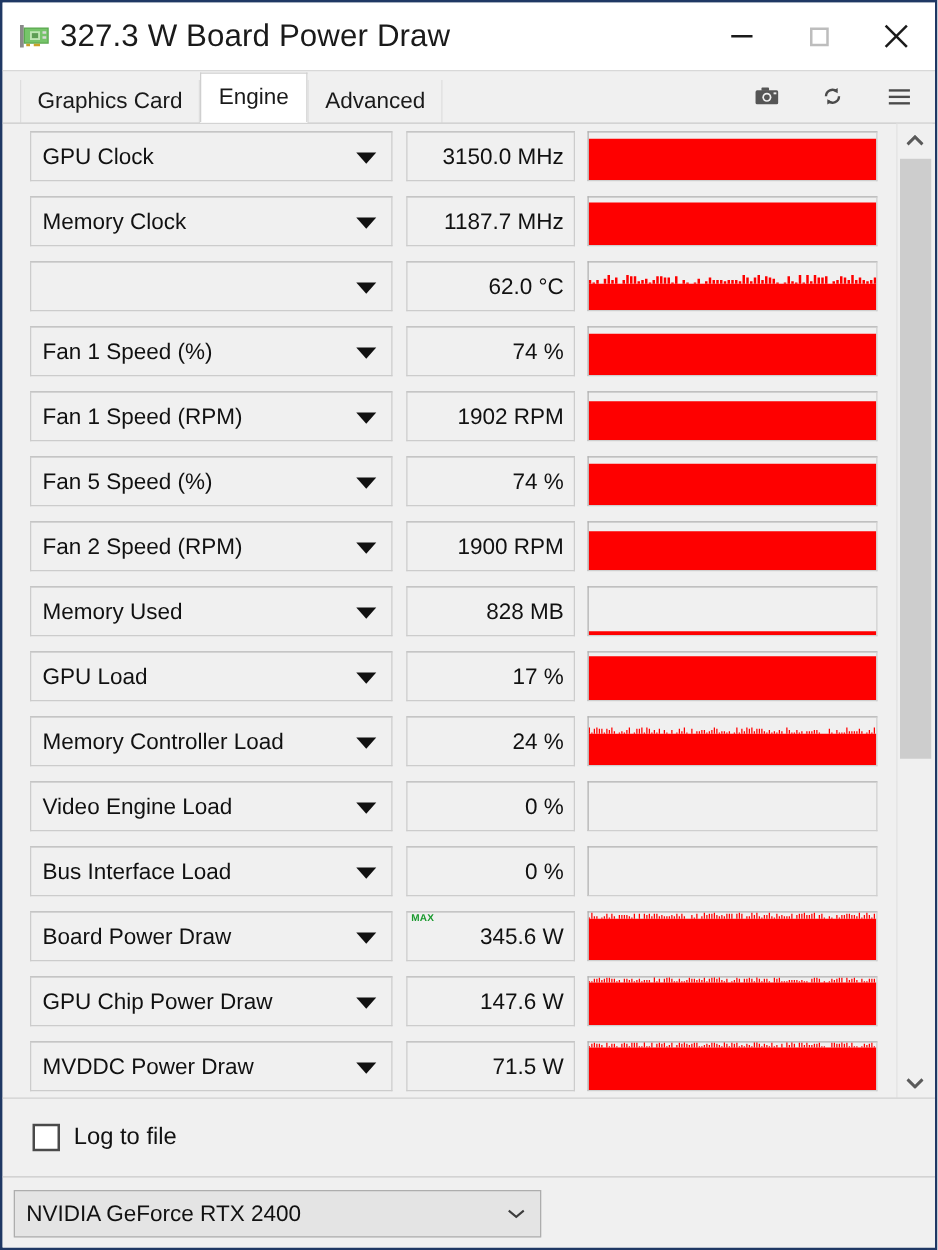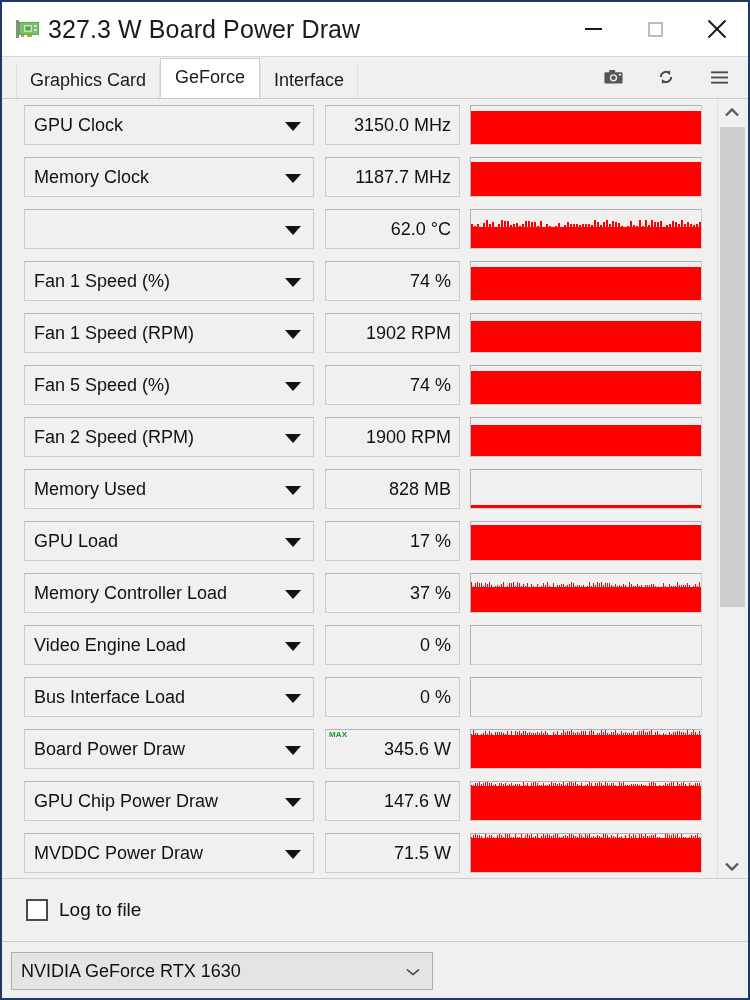--- a/index.html
+++ b/index.html
@@ -397,22 +397,22 @@
       </div>
       <div class="cap-btn">
         <div class="cap-glyph-close"></div>
       </div>
     </div>
   </div>
 
   <div id="tabstrip">
     <div id="tabs">
         <div class="tab">Graphics Card</div>
-        <div class="tab active">GeForce</div>
-        <div class="tab">Interface</div>
+        <div class="tab active">Engine</div>
+        <div class="tab">Advanced</div>
       </div>
     <div id="toolbar-icons">
       <div class="tb-icon">
         <svg viewBox="0 0 22 18" width="19" height="16">
           <rect x="0.5" y="3.5" width="21" height="13" rx="1.5" fill="#555"></rect>
           <rect x="6" y="1" width="7" height="3" rx="0.8" fill="#555"></rect>
           <circle cx="11" cy="10" r="4.2" fill="#f0f0f0"></circle>
           <circle cx="11" cy="10" r="2.6" fill="#555"></circle>
           <rect x="17.2" y="5.4" width="2.6" height="1.8" fill="#f0f0f0"></rect>
         </svg>
@@ -613,21 +613,21 @@
           <div class="graph-cell">
             <div class="graph-fill" style="height: 35px;"></div>
           </div>
         </div>
         <div class="sensor-row">
           <div class="name-cell">
             <span class="name-label">Memory Controller Load</span>
             <span class="name-arrow"></span>
           </div>
           <div class="value-cell">
-            <span class="value-text">37 %</span>
+            <span class="value-text">24 %</span>
           </div>
           <div class="graph-cell">
             <div class="graph-fill" style="height: 25px;"></div>
             <div style="position: absolute; left: 0px; bottom: 25px; width: 1px; height: 5px; background: rgb(254, 0, 0);"></div>
             <div style="position: absolute; left: 2px; bottom: 25px; width: 1px; height: 1px; background: rgb(254, 0, 0);"></div>
             <div style="position: absolute; left: 4px; bottom: 25px; width: 1px; height: 4px; background: rgb(254, 0, 0);"></div>
             <div style="position: absolute; left: 6px; bottom: 25px; width: 1px; height: 5px; background: rgb(254, 0, 0);"></div>
             <div style="position: absolute; left: 8px; bottom: 25px; width: 1px; height: 4px; background: rgb(254, 0, 0);"></div>
             <div style="position: absolute; left: 10px; bottom: 25px; width: 1px; height: 4px; background: rgb(254, 0, 0);"></div>
             <div style="position: absolute; left: 12px; bottom: 25px; width: 1px; height: 1px; background: rgb(254, 0, 0);"></div>
@@ -1113,21 +1113,21 @@
 
   <div id="footer-log">
     <div id="log-check-wrap">
       <div id="log-checkbox"></div>
       <div id="log-label">Log to file</div>
     </div>
   </div>
 
   <div id="footer-bottom">
     <div id="gpu-select">
-      <div id="gpu-select-text">NVIDIA GeForce RTX 1630</div>
+      <div id="gpu-select-text">NVIDIA GeForce RTX 2400</div>
       <div id="gpu-select-chevron">
         <svg viewBox="0 0 14 8" width="14" height="8">
             <polyline points="1,1.5 7,6.5 13,1.5" fill="none" stroke="#3c3c3c" stroke-width="1.6"></polyline>
           </svg>
       </div>
     </div>
   </div>
 
 </div>
 

